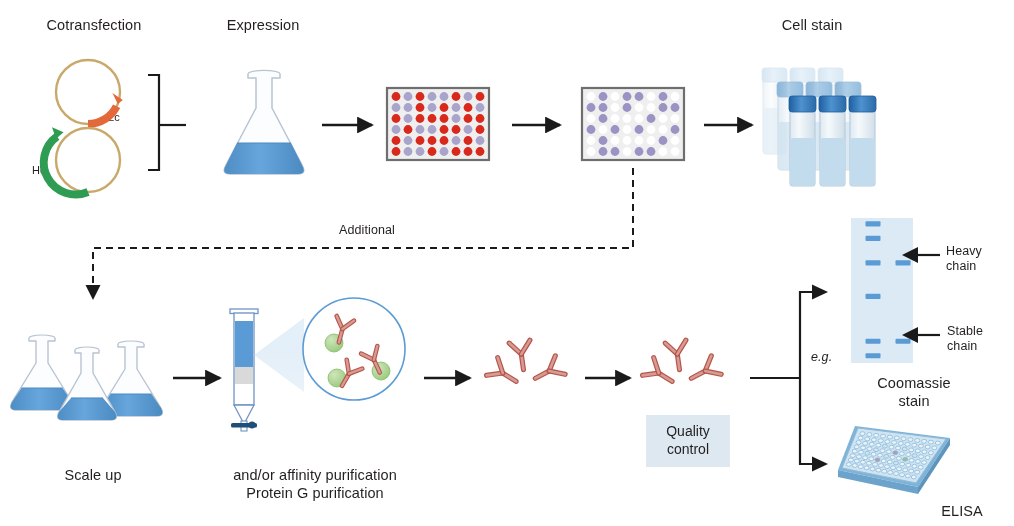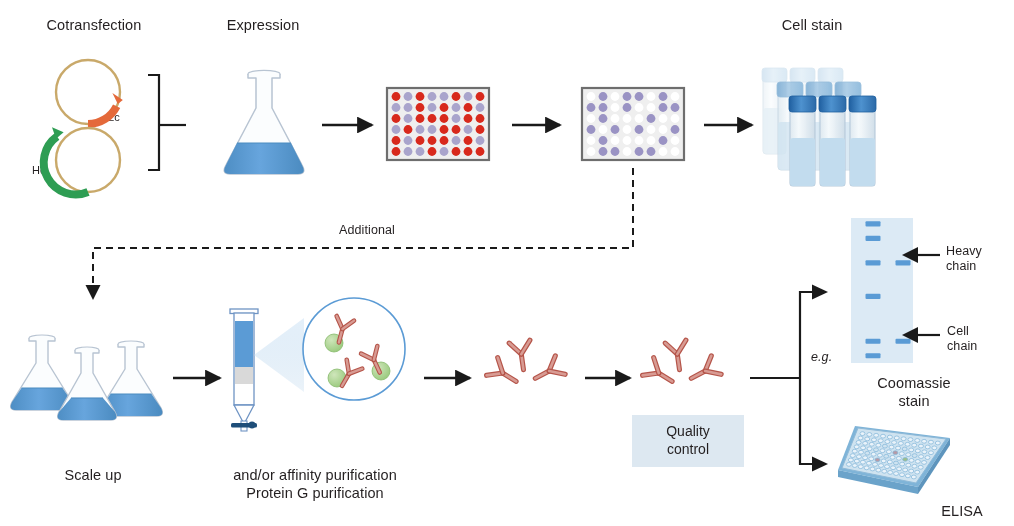--- a/index.html
+++ b/index.html
@@ -63,25 +63,25 @@
   <div class="lbl ital" style="left:791px;top:350px;margin-left:20px;">e.g.</div>
 
   <div class="lbl small" style="left:108px;top:111px;font-size:11px;">Lc</div>
   <div class="lbl small" style="left:32px;top:164px;font-size:11px;">Hc</div>
 
   <div class="lbl small" style="left:946px;top:244px;line-height:1.2;">
     <div>Heavy</div>
     <div>chain</div>
   </div>
   <div class="lbl small" style="left:947px;top:324px;line-height:1.2;">
-    <div>Cell</div>
+    <div>Stable</div>
     <div>chain</div>
   </div>
 
-  <div class="boxlabel" style="left:688px;top:415px;width:112px;">
+  <div class="boxlabel" style="left:688px;top:415px;width:84px;">
     <div>Quality</div>
     <div>control</div>
   </div>
 
   <svg class="svgabs" viewBox="0 0 1014 526">
     <defs>
       <marker id="arrowBlk" markerWidth="7" markerHeight="7" refX="6.2" refY="3.5" orient="auto">
         <path d="M0,0 L7,3.5 L0,7 Z" fill="#1a1a1a"></path>
       </marker>
       <linearGradient id="liqGrad" x1="0" y1="0" x2="1" y2="0">

